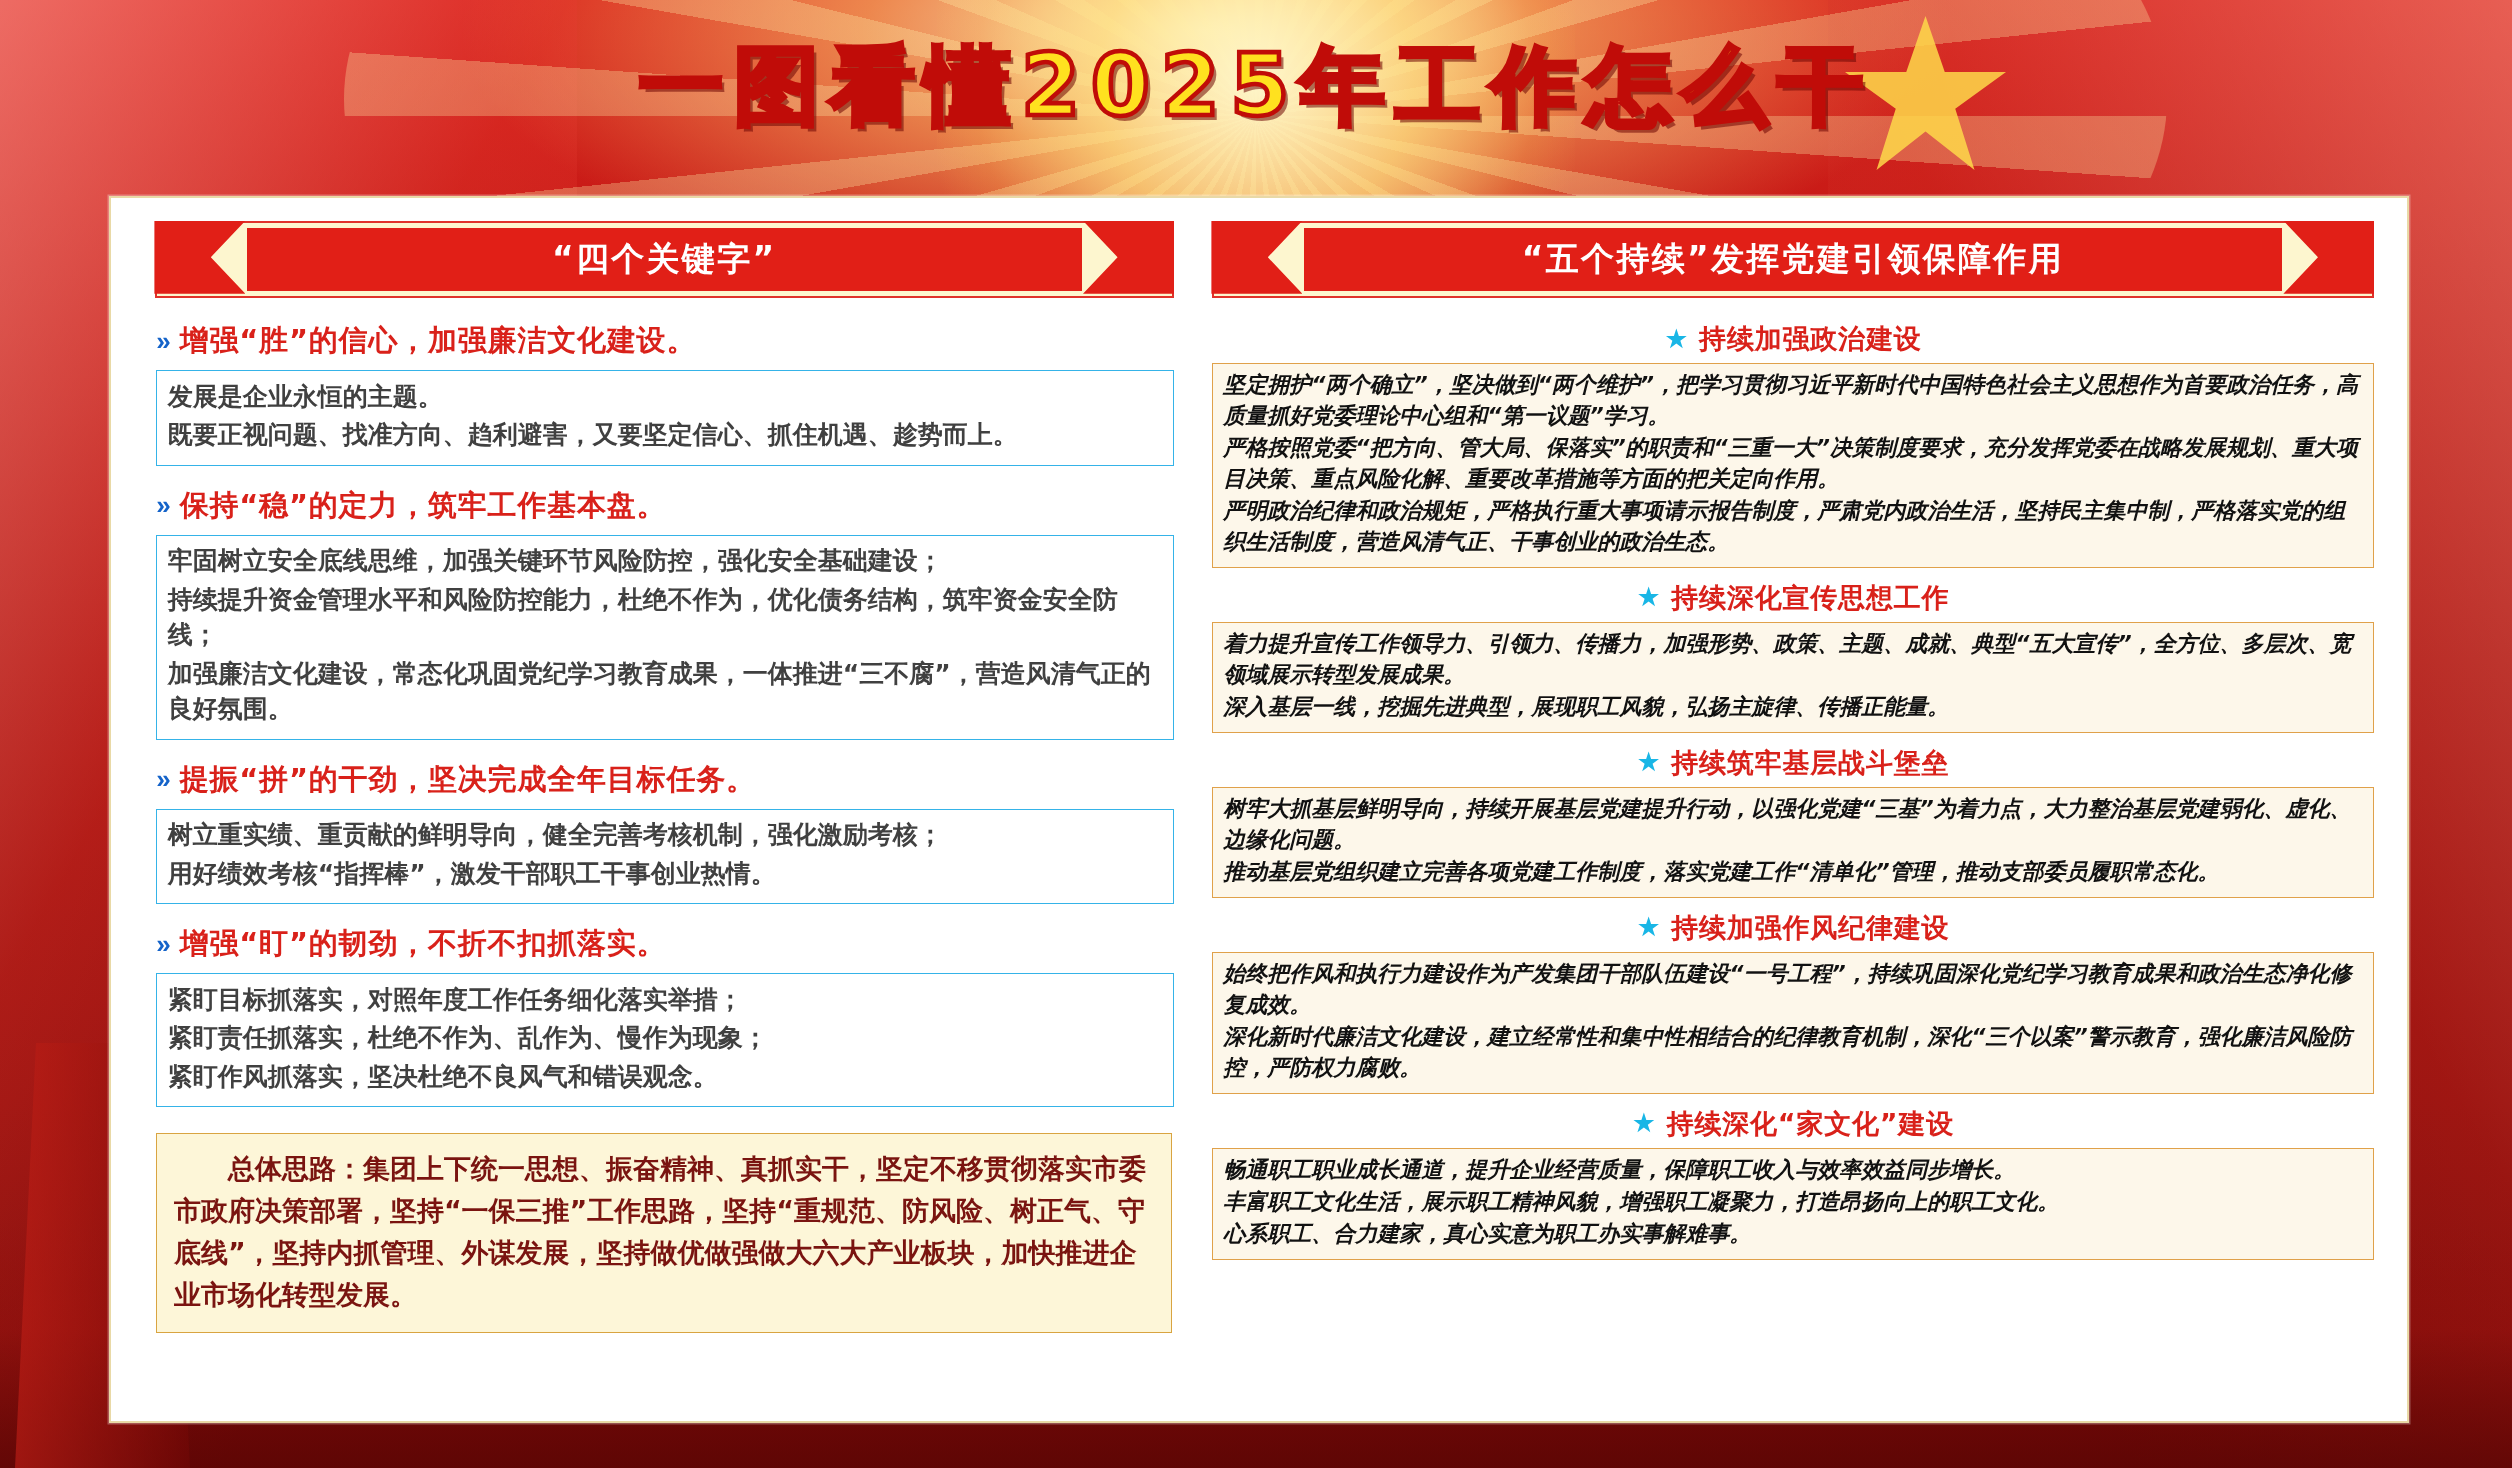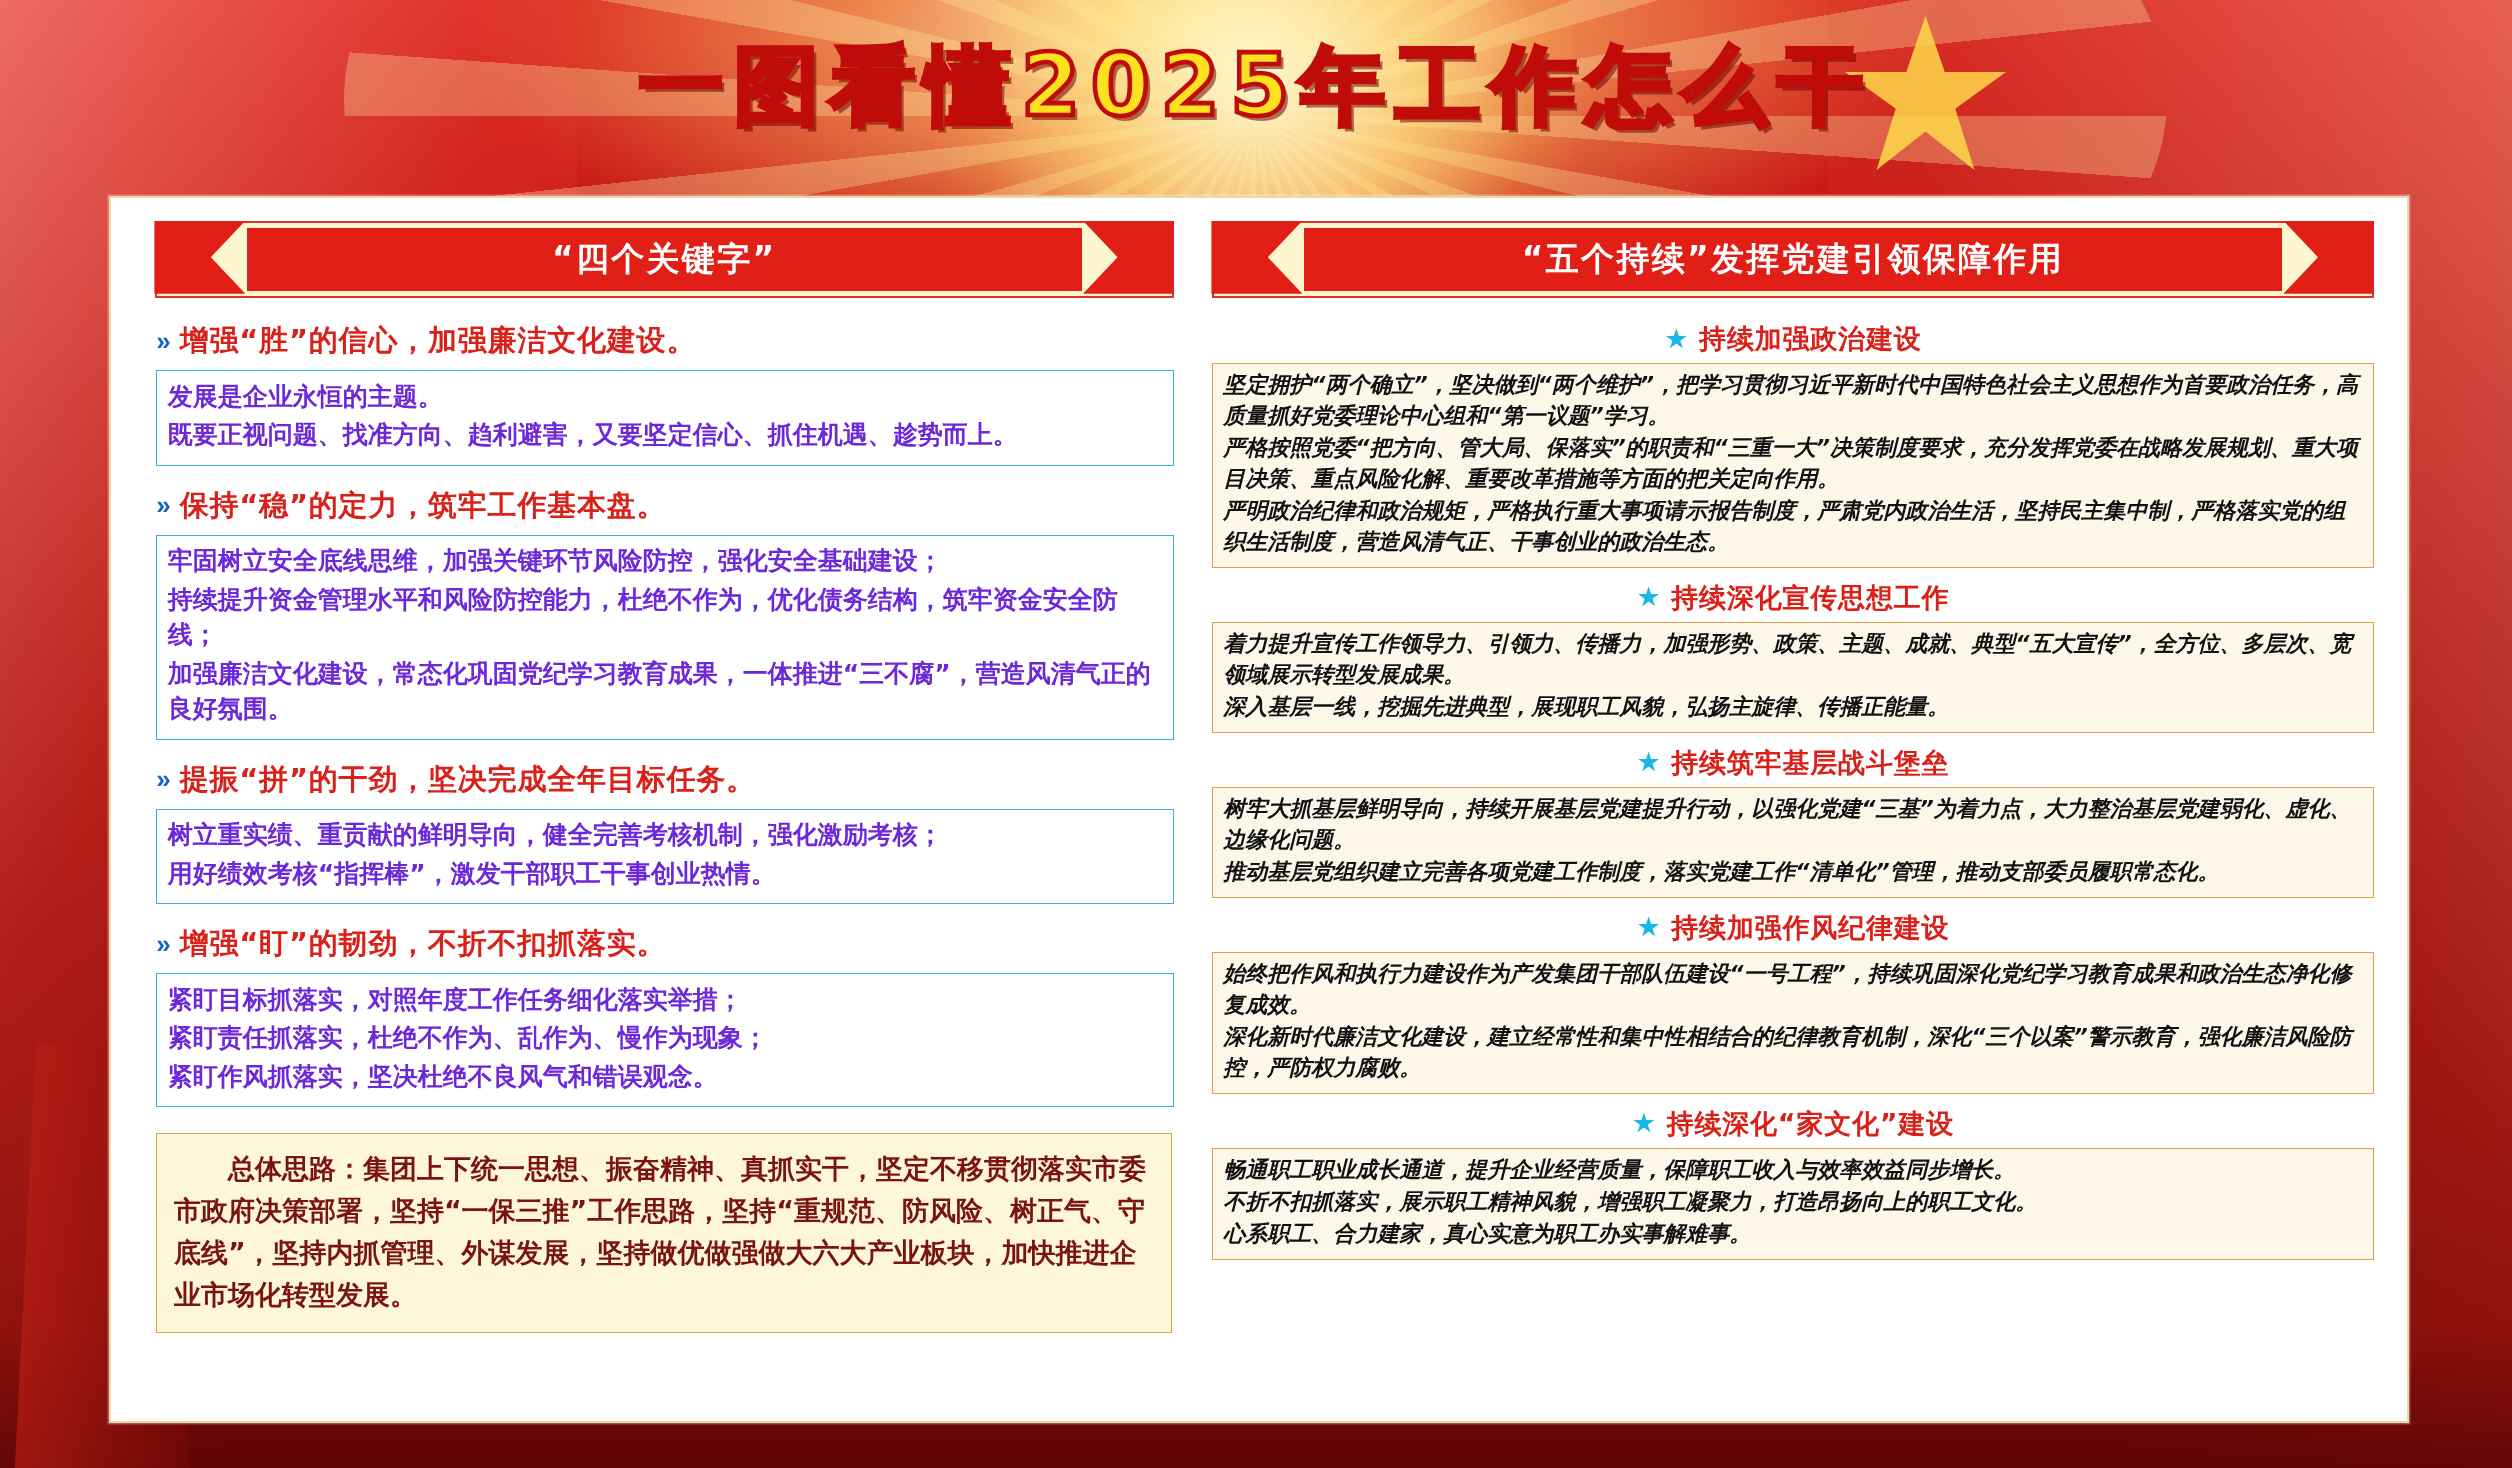--- a/index.html
+++ b/index.html
@@ -92,21 +92,21 @@
   .kw-head .chev{color:#1463c9;font-size:26px;font-weight:700;letter-spacing:-7.6px;padding-right:7.6px;}
   .kw-head .txt{
     color:#d9211a;font-size:29px;font-weight:700;letter-spacing:0.8px;
     font-family:"DejaVu Sans","Liberation Sans",sans-serif;
   }
   .kw-box{
     border:1.5px solid #35b3e8;background:#ffffff;padding:7.6px 10.6px 9px 10.6px;
     margin:0 0 4.6px 1.5px;
   }
   .kw-box p{
-    margin:0 0 3px 0;font-size:25px;line-height:1.42;color:#6d28d9;font-weight:700;
+    margin:0 0 3px 0;font-size:25px;line-height:1.42;color:#404040;font-weight:700;
     font-family:"DejaVu Sans","Liberation Sans",sans-serif;
   }
   .summary{
     margin:26px 1.5px 0 1.5px;border:1.5px solid #d9a441;background:#fdf6d8;padding:13.7px 16.7px 16.7px 16.7px;
   }
   .summary p{
     margin:0;font-size:27px;line-height:1.55;color:#7a1410;font-weight:700;text-indent:0;
     font-family:"DejaVu Sans","Liberation Sans",sans-serif;
   }
 
@@ -243,20 +243,20 @@
         <p>始终把作风和执行力建设作为产发集团干部队伍建设“一号工程”，持续巩固深化党纪学习教育成果和政治生态净化修复成效。</p>
         <p>深化新时代廉洁文化建设，建立经常性和集中性相结合的纪律教育机制，深化“三个以案”警示教育，强化廉洁风险防控，严防权力腐败。</p>
       </div>
 
       <div class="sec-head">
         <span class="star">★</span>
         <span class="txt">持续深化“家文化”建设</span>
       </div>
       <div class="sec-box">
         <p>畅通职工职业成长通道，提升企业经营质量，保障职工收入与效率效益同步增长。</p>
-        <p>不折不扣抓落实，展示职工精神风貌，增强职工凝聚力，打造昂扬向上的职工文化。</p>
+        <p>丰富职工文化生活，展示职工精神风貌，增强职工凝聚力，打造昂扬向上的职工文化。</p>
         <p>心系职工、合力建家，真心实意为职工办实事解难事。</p>
       </div>
     </div>
 
   </div>
 </div>
 
 
 </body></html>

